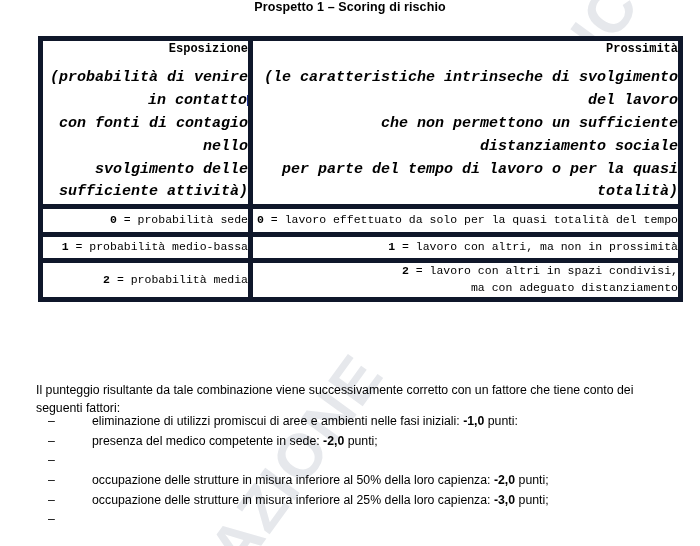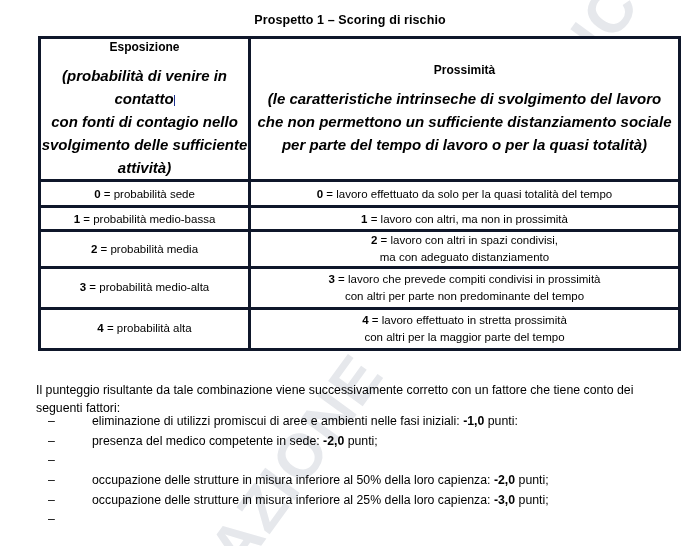--- a/index.html
+++ b/index.html
@@ -51,47 +51,48 @@
   
   #page {
     position: relative;
     z-index: 1;
     width: 700px;
     height: 546px;
   }
 
   #doc-title {
     position: absolute;
-    top: 13px;
+    top: 0;
     left: 0;
     width: 700px;
     text-align: center;
     font-size: 12.5px;
     font-weight: bold;
     letter-spacing: .1px;
   }
 
   
   #scoring-table {
     position: absolute;
     left: 38px;
     top: 36px;
     width: 640px;
     border-collapse: collapse;
     table-layout: fixed;
     background: #fff;
   }
   #scoring-table td,
   #scoring-table th {
-    border: 3px solid #0f172a;
+    border: 5px solid #0f172a;
     padding: 0;
     vertical-align: middle;
-    text-align: center;
+    text-align: right;
     font-size: 11.5px;
     line-height: 1.45;
+    font-family: Liberation Mono, monospace;
   }
   .col-exp { width: 210px; }
   .col-pro { width: 430px; }
 
   .hdr-cell {
     padding: 9px 6px 10px 6px;
   }
   .hdr-title {
     font-size: 12px;
     font-weight: bold;
@@ -225,42 +226,20 @@
         <td class="data-cell">
           <span class="score-num">2</span>
           <span>= probabilità media</span>
         </td>
         <td class="data-cell">
           <span class="score-num">2</span>
           <span>= lavoro con altri in spazi condivisi,</span>
           <span class="line2">ma con adeguato distanziamento</span>
         </td>
       </tr>
-      <tr class="r3">
-        <td class="data-cell">
-          <span class="score-num">3</span>
-          <span>= probabilità medio-alta</span>
-        </td>
-        <td class="data-cell">
-          <span class="score-num">3</span>
-          <span>= lavoro che prevede compiti condivisi in prossimità</span>
-          <span class="line2">con altri per parte non predominante del tempo</span>
-        </td>
-      </tr>
-      <tr class="r4">
-        <td class="data-cell">
-          <span class="score-num">4</span>
-          <span>= probabilità alta</span>
-        </td>
-        <td class="data-cell">
-          <span class="score-num">4</span>
-          <span>= lavoro effettuato in stretta prossimità</span>
-          <span class="line2">con altri per la maggior parte del tempo</span>
-        </td>
-      </tr>
     </tbody>
   </table>
 
   <p id="intro-paragraph">Il punteggio risultante da tale combinazione viene successivamente corretto con un fattore che tiene conto dei seguenti fattori:</p>
 
   <ul id="factors-list">
     <li>
       <span class="dash">–</span>
       <span class="li-text"><span>eliminazione di utilizzi promiscui di aree e ambienti nelle fasi iniziali: </span><span class="pts">-1,0</span><span> punti:</span></span>
     </li>

